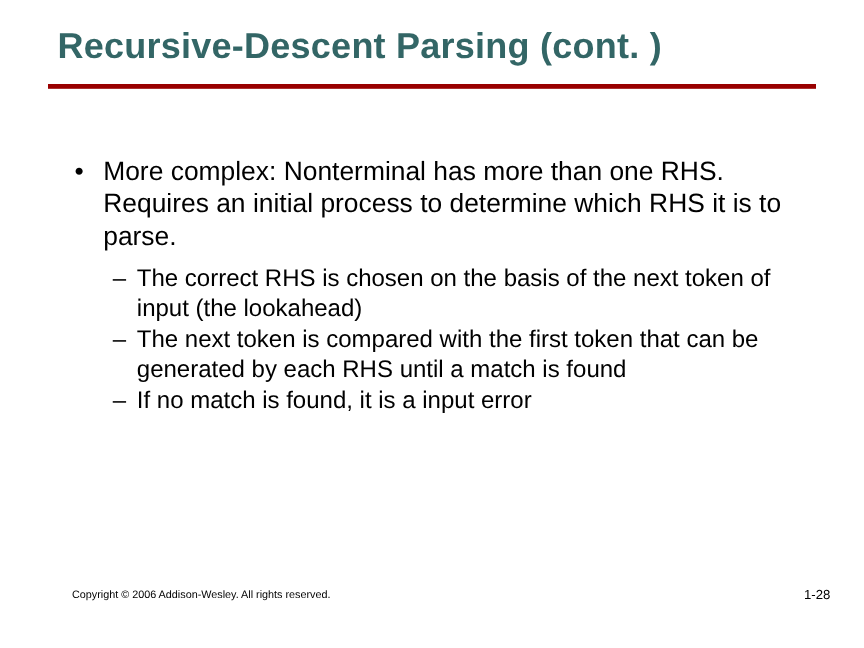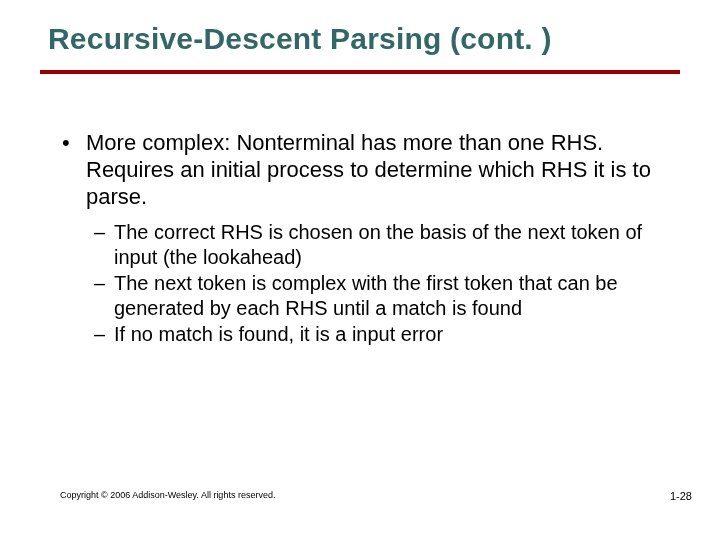--- a/index.html
+++ b/index.html
@@ -104,21 +104,21 @@
       <div class="bullet-mark">•</div>
       <div class="bullet-text">More complex: Nonterminal has more than one RHS.   Requires an initial process to determine which RHS it is to parse.</div>
     </div>
     <div class="sublist">
       <div class="sub-row">
         <div class="sub-mark">–</div>
         <div class="sub-text">The correct RHS is chosen on the basis of the next token of input (the lookahead)</div>
       </div>
       <div class="sub-row">
         <div class="sub-mark">–</div>
-        <div class="sub-text">The next token is complex with the first token that can be generated by each RHS until a match is found</div>
+        <div class="sub-text">The next token is compared with the first token that can be generated by each RHS until a match is found</div>
       </div>
       <div class="sub-row">
         <div class="sub-mark">–</div>
         <div class="sub-text">If no match is found, it is a input error</div>
       </div>
     </div>
   </div>
 
   <div class="footer-left">Copyright © 2006 Addison-Wesley. All rights reserved.</div>
   <div class="footer-right">1-28</div>

